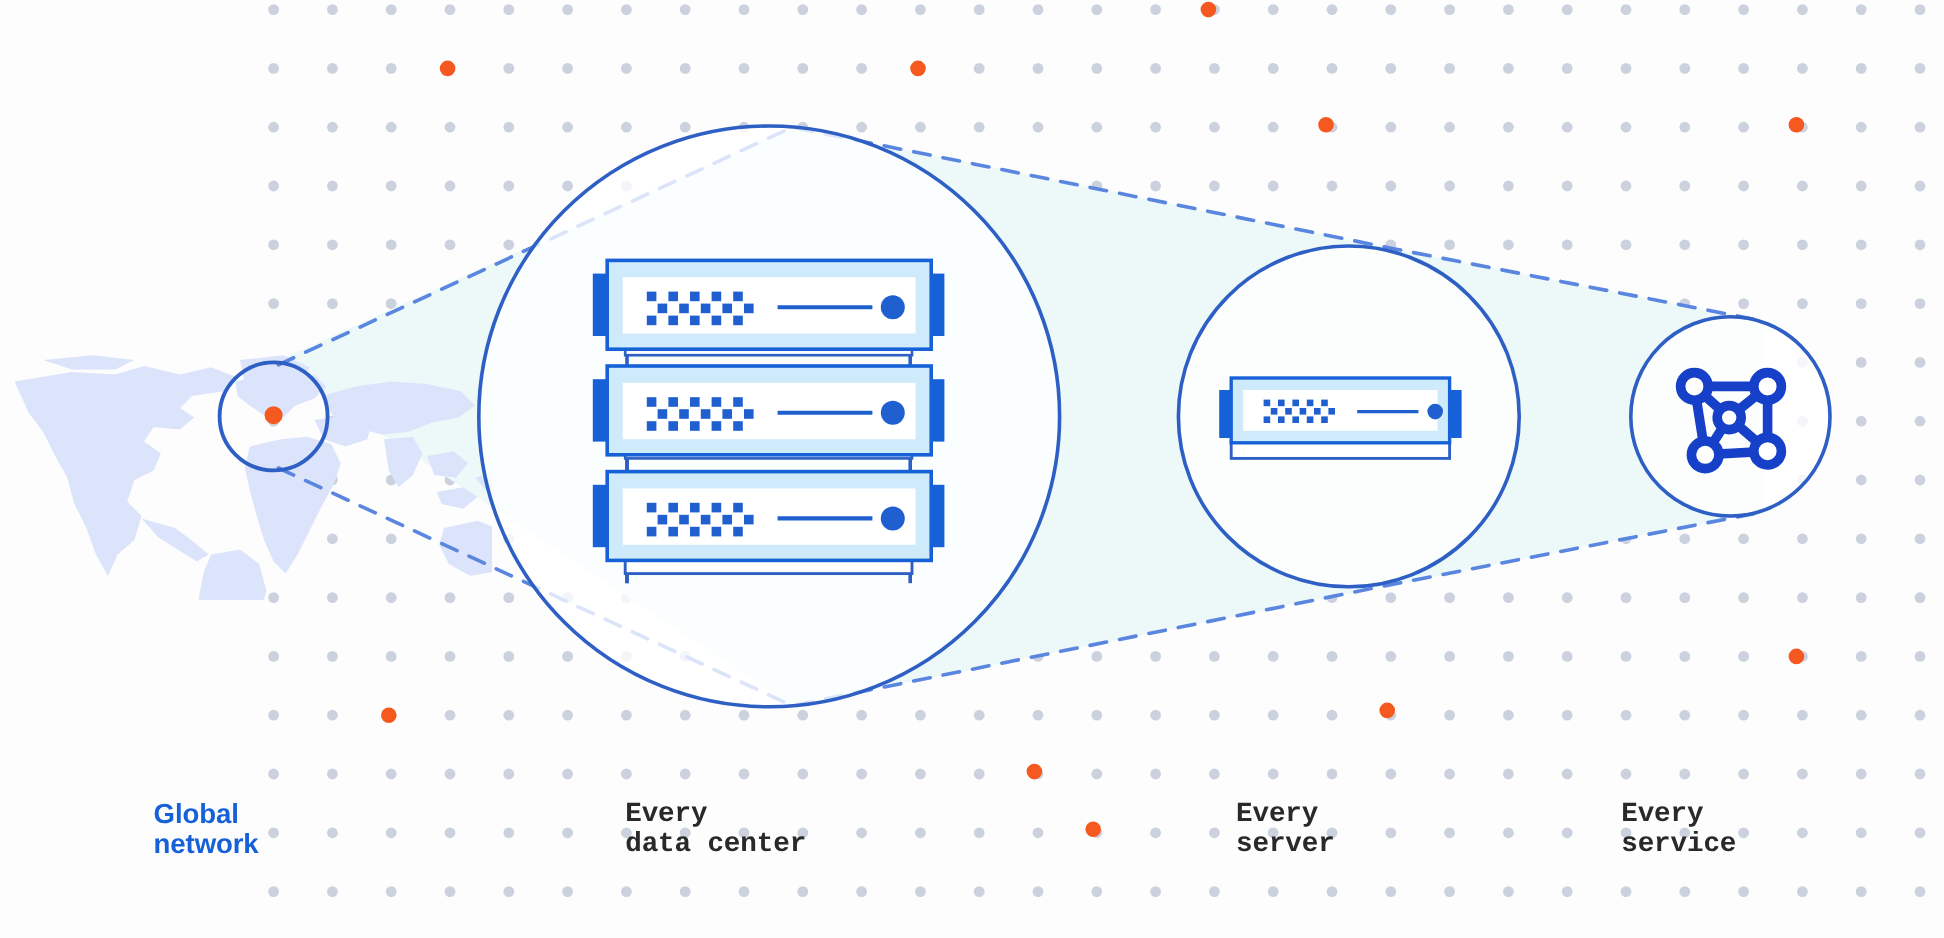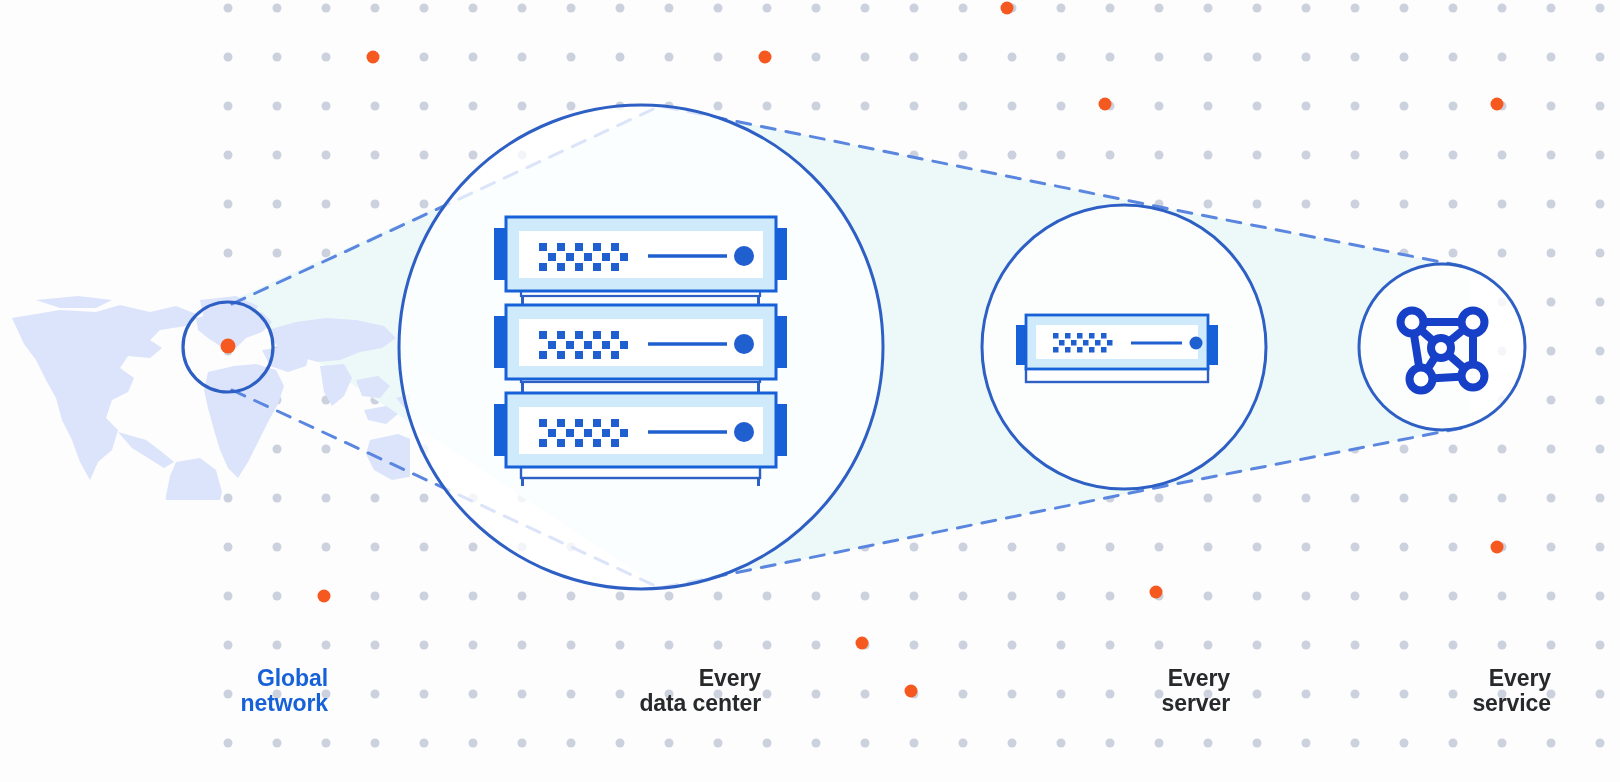--- a/index.html
+++ b/index.html
@@ -19,29 +19,29 @@
     overflow: hidden;
   }
   #stage svg.layer {
     position: absolute;
     top: 0; left: 0;
     width: 1620px;
     height: 782px;
   }
   .caption {
     position: absolute;
-    text-align: right;
+    text-align: left;
     font-family: "Liberation Sans", sans-serif;
     font-size: 23px;
     line-height: 25px;
     font-weight: 700;
     letter-spacing: -0.1px;
     white-space: pre-line;
   }
-  .caption.dark { color: #27292b; }
+  .caption.dark { color: #27292b; font-family: Liberation Mono, monospace; }
   .caption.accent { color: #1661d8; }
 </style>
 </head>
 <body>
 
 <div id="stage">
 
   <svg class="layer" viewBox="0 0 1620 782">
     <g id="grid-dots">
         <circle cx="228" cy="8" r="4.5" fill="#c3c9d8" fill-opacity="0.85"></circle>

